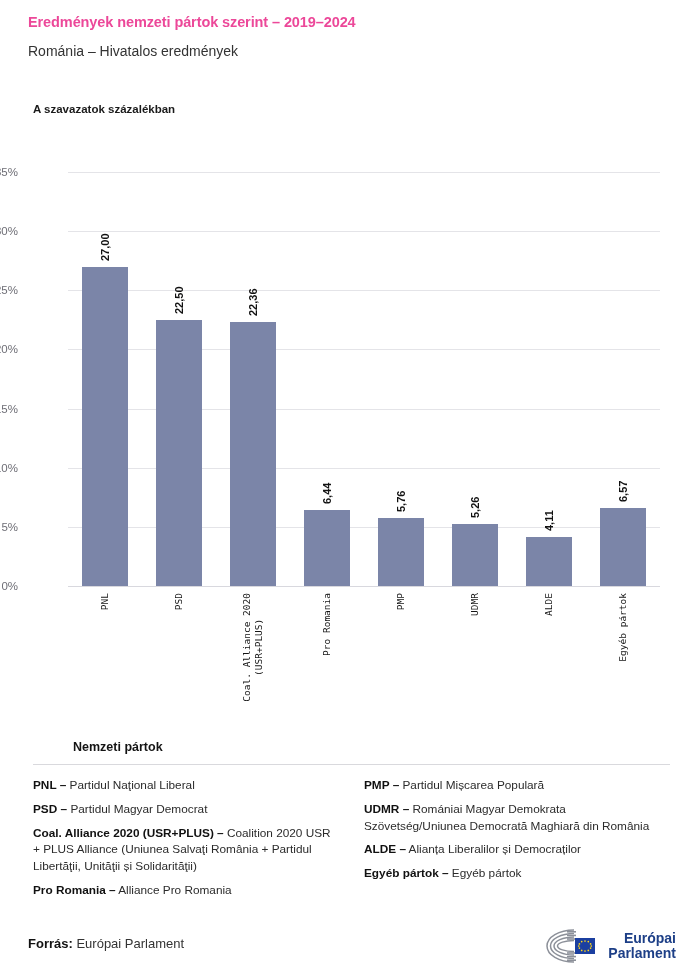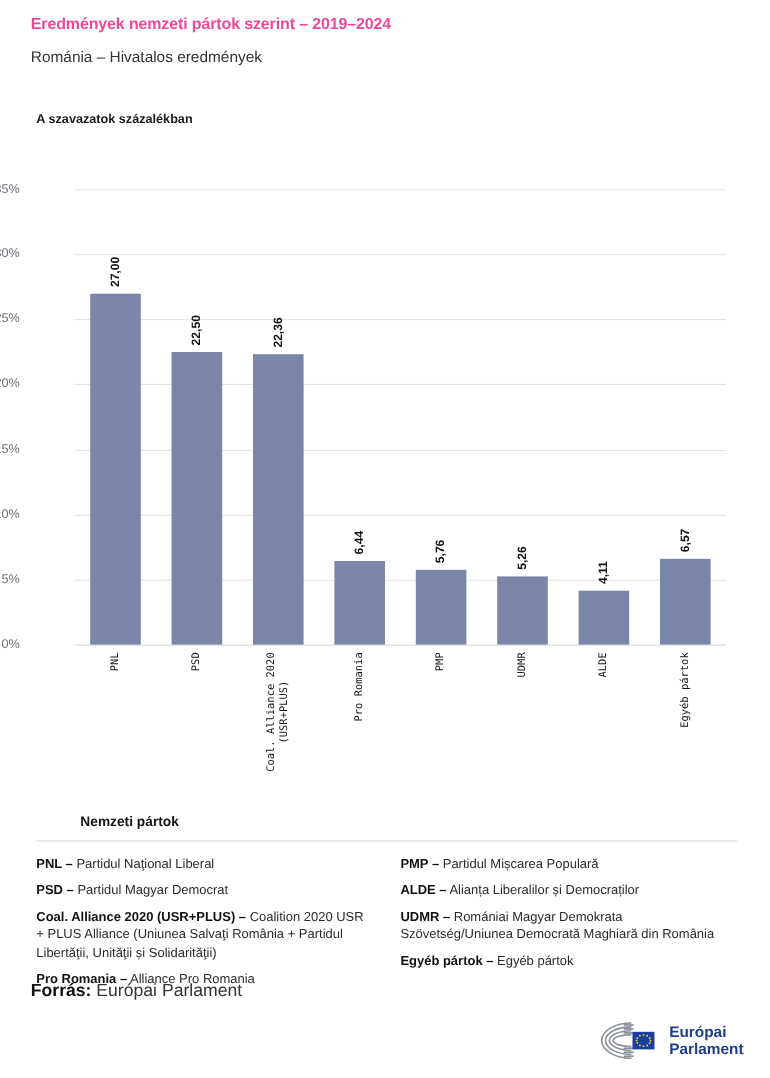--- a/index.html
+++ b/index.html
@@ -129,40 +129,41 @@
     line-height: 1.42;
     color: #2b2b2b;
     margin-bottom: 7px;
   }
   .legend-item b { color: #111111; }
 
   
   #footer-source {
     position: absolute;
     left: 28px;
-    top: 892px;
-    font-size: 16px;
+    top: 936px;
+    font-size: 13px;
     color: #333333;
   }
   #footer-source b { color: #111111; }
 
   #ep-logo {
     position: absolute;
     right: 24px;
     top: 928px;
     display: flex;
     align-items: center;
     gap: 7px;
   }
   #ep-logo-text {
     font-size: 14px;
     font-weight: bold;
     line-height: 1.08;
     color: #1d3f87;
     white-space: pre-line;
+    text-align: right;
   }
 </style>
 </head>
 <body>
 
 <div id="header">
   <h1 id="chart-title">Eredmények nemzeti pártok szerint – 2019–2024</h1>
   <h2 id="chart-subtitle">Románia – Hivatalos eredmények</h2>
 </div>
 <div id="axis-caption">A szavazatok százalékban</div>
@@ -232,22 +233,22 @@
   <div id="legend-divider"></div>
   <div id="legend-cols">
     <div class="legend-col" id="legend-col-left">
         <div class="legend-item"><b>PNL –</b><span> Partidul Naţional Liberal</span></div>
         <div class="legend-item"><b>PSD –</b><span> Partidul Magyar Democrat</span></div>
         <div class="legend-item"><b>Coal. Alliance 2020 (USR+PLUS) –</b><span> Coalition 2020 USR + PLUS Alliance (Uniunea Salvaţi România + Partidul Libertăţii, Unităţii și Solidarităţii)</span></div>
         <div class="legend-item"><b>Pro Romania –</b><span> Alliance Pro Romania</span></div>
       </div>
     <div class="legend-col" id="legend-col-right">
         <div class="legend-item"><b>PMP –</b><span> Partidul Mișcarea Populară</span></div>
+        <div class="legend-item"><b>UDMR –</b><span> Romániai Magyar Demokrata Szövetség/Uniunea Democrată Maghiară din România</span></div>
         <div class="legend-item"><b>ALDE –</b><span> Alianța Liberalilor și Democraților</span></div>
-        <div class="legend-item"><b>UDMR –</b><span> Romániai Magyar Demokrata Szövetség/Uniunea Democrată Maghiară din România</span></div>
         <div class="legend-item"><b>Egyéb pártok –</b><span> Egyéb pártok</span></div>
       </div>
   </div>
 </div>
 
 <div id="footer-source">
   <b>Forrás:</b>
   <span>Európai Parlament</span>
 </div>
 

